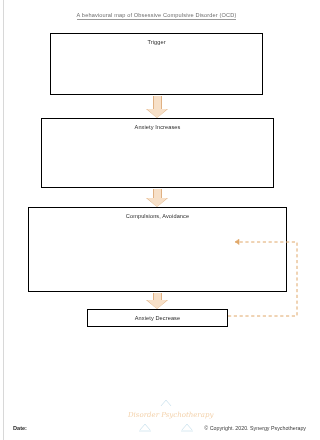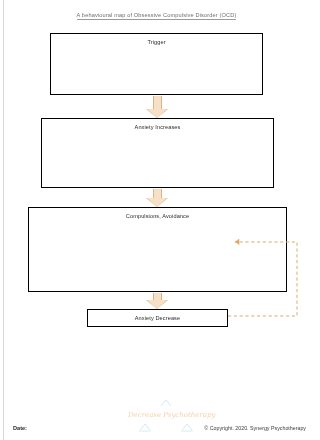--- a/index.html
+++ b/index.html
@@ -227,19 +227,19 @@
   </svg>
 
   <div id="watermark">
     <svg width="76" height="40" viewBox="0 0 76 40">
       <polyline points="33,8 38,2 43,8" fill="none" stroke="#cfe4ef" stroke-width="0.9"></polyline>
       <polyline points="12,32 17,26 22,32" fill="none" stroke="#cfe4ef" stroke-width="0.9"></polyline>
       <polyline points="54,32 59,26 64,32" fill="none" stroke="#cfe4ef" stroke-width="0.9"></polyline>
       <line x1="11" y1="33" x2="23" y2="33" stroke="#cfe4ef" stroke-width="0.8"></line>
       <line x1="53" y1="33" x2="65" y2="33" stroke="#cfe4ef" stroke-width="0.8"></line>
     </svg>
-    <div class="wm-text">Decrease Psychotherapy</div>
+    <div class="wm-text">Disorder Psychotherapy</div>
   </div>
 
   <div id="footer-date">Date:</div>
   <div id="footer-copyright">© Copyright. 2020. Synergy Psychotherapy</div>
 
 </div>
 
 </body></html>

